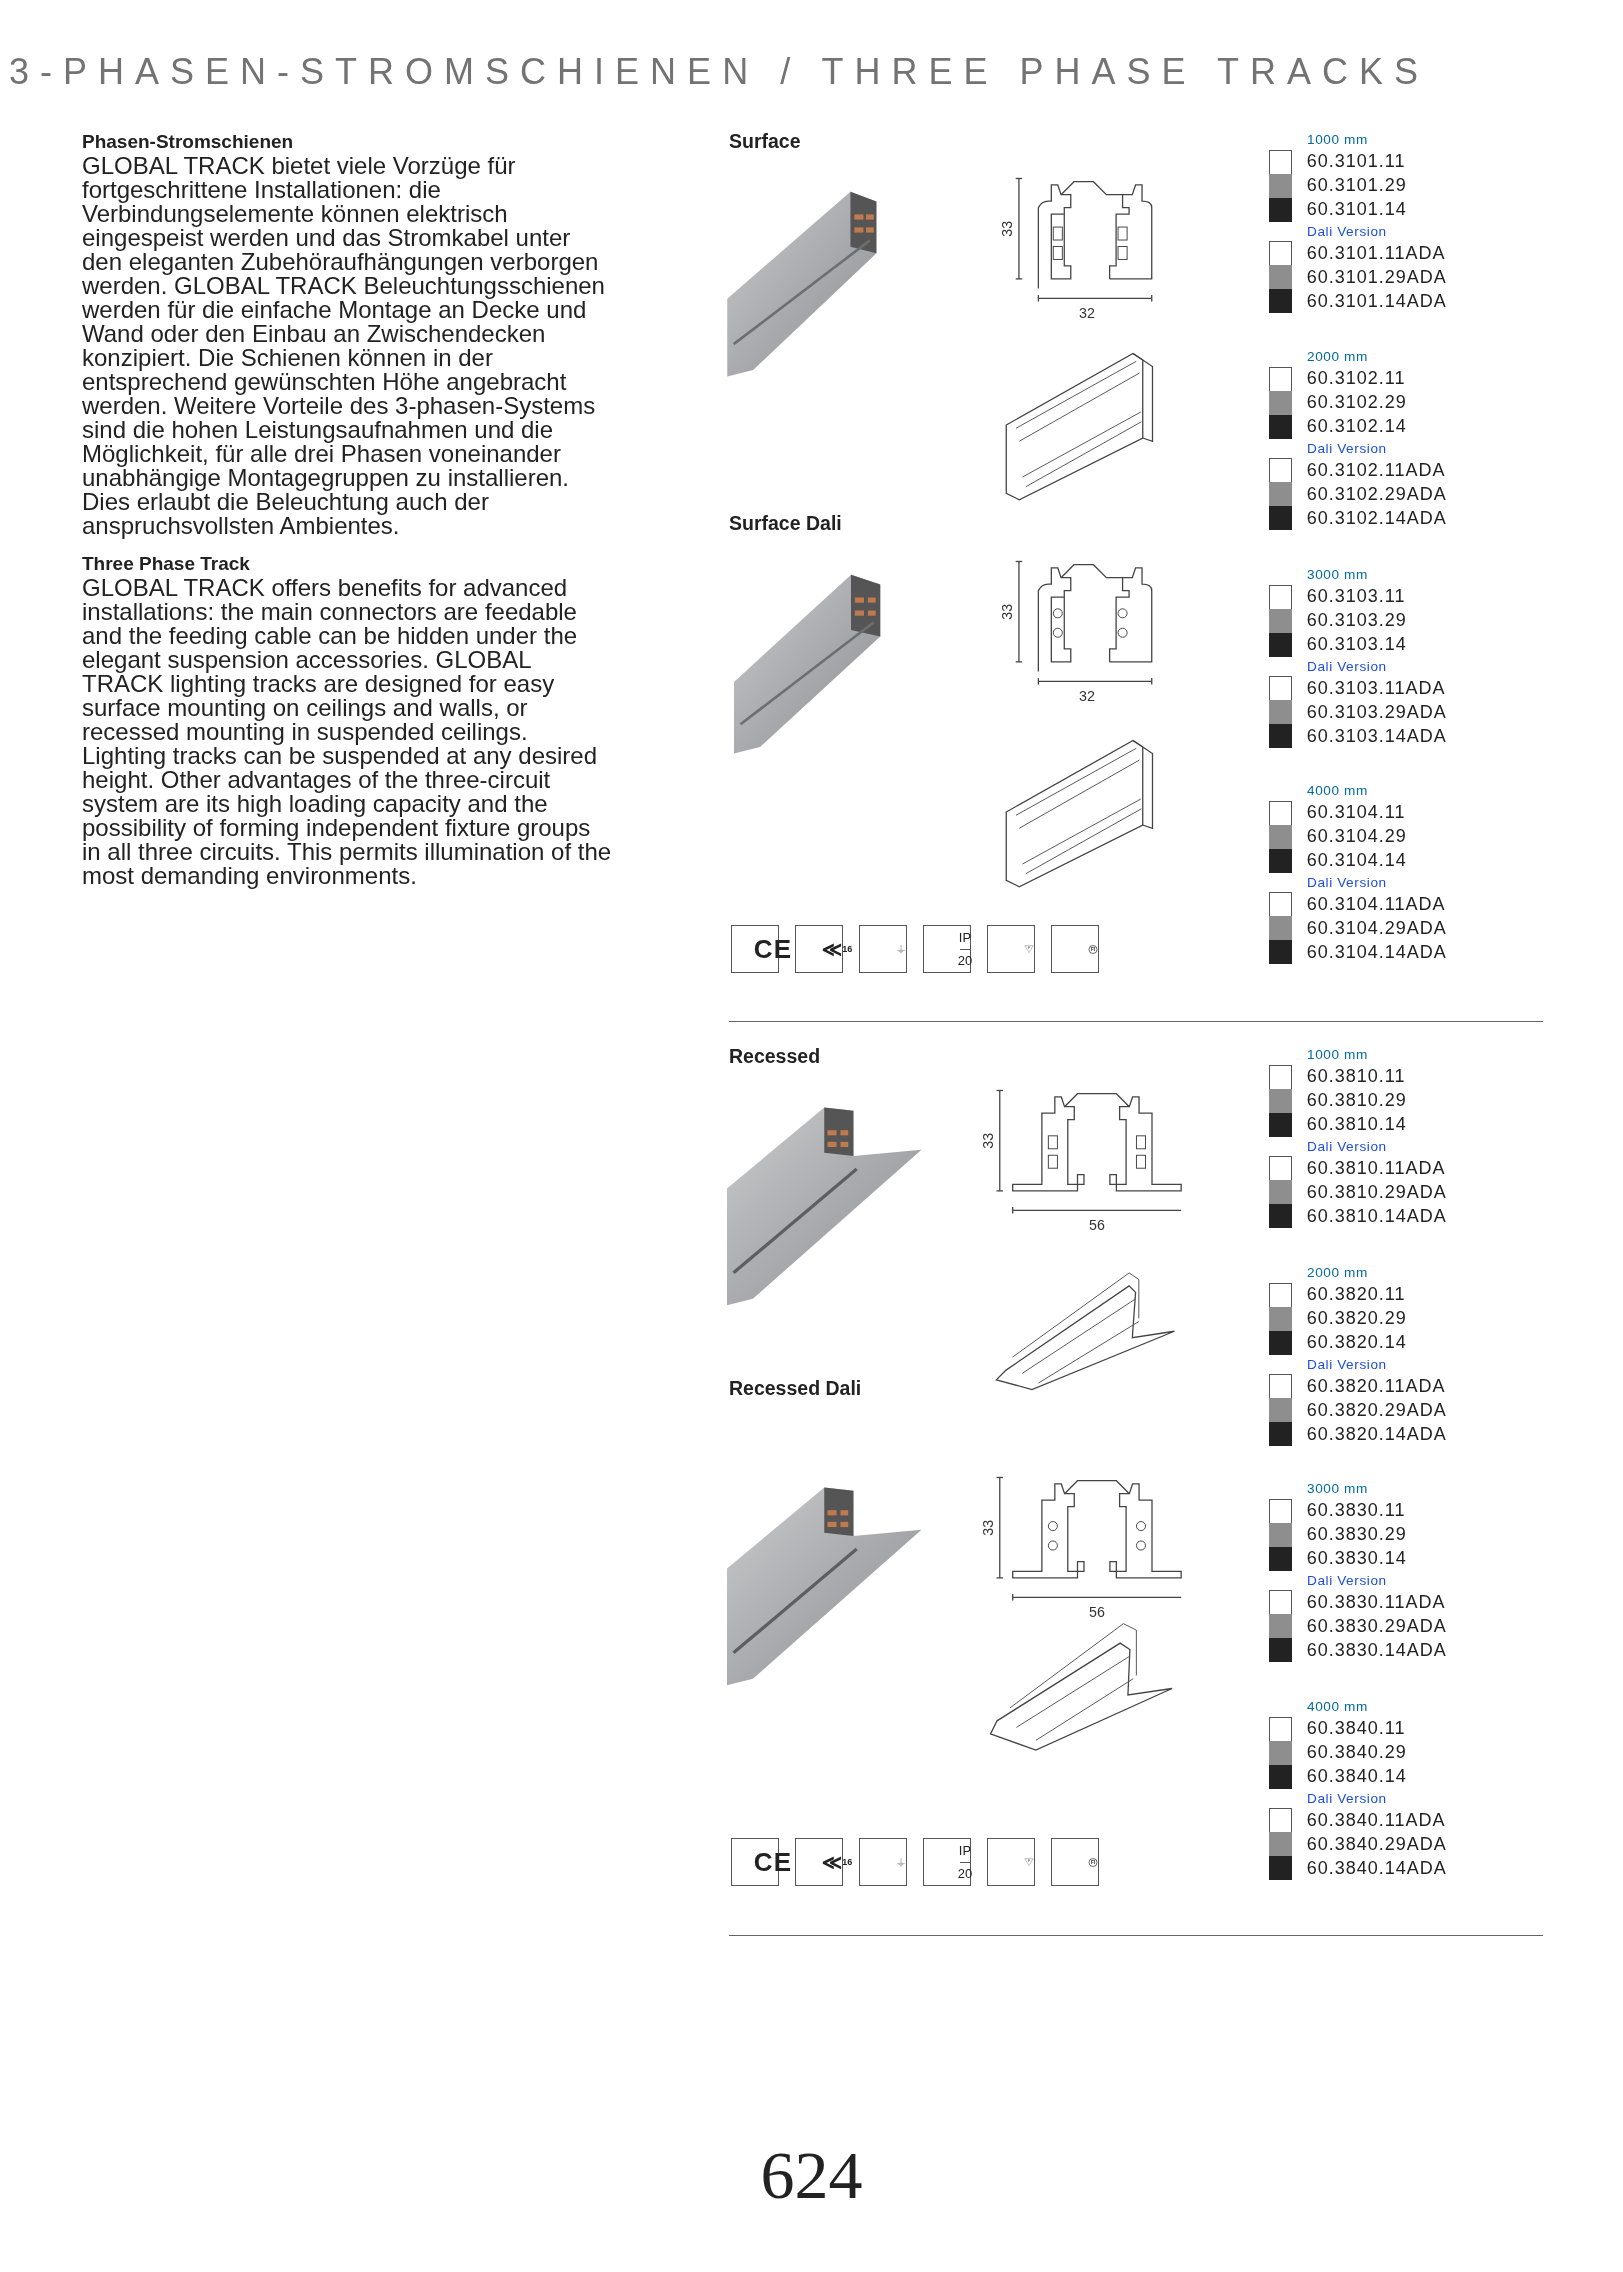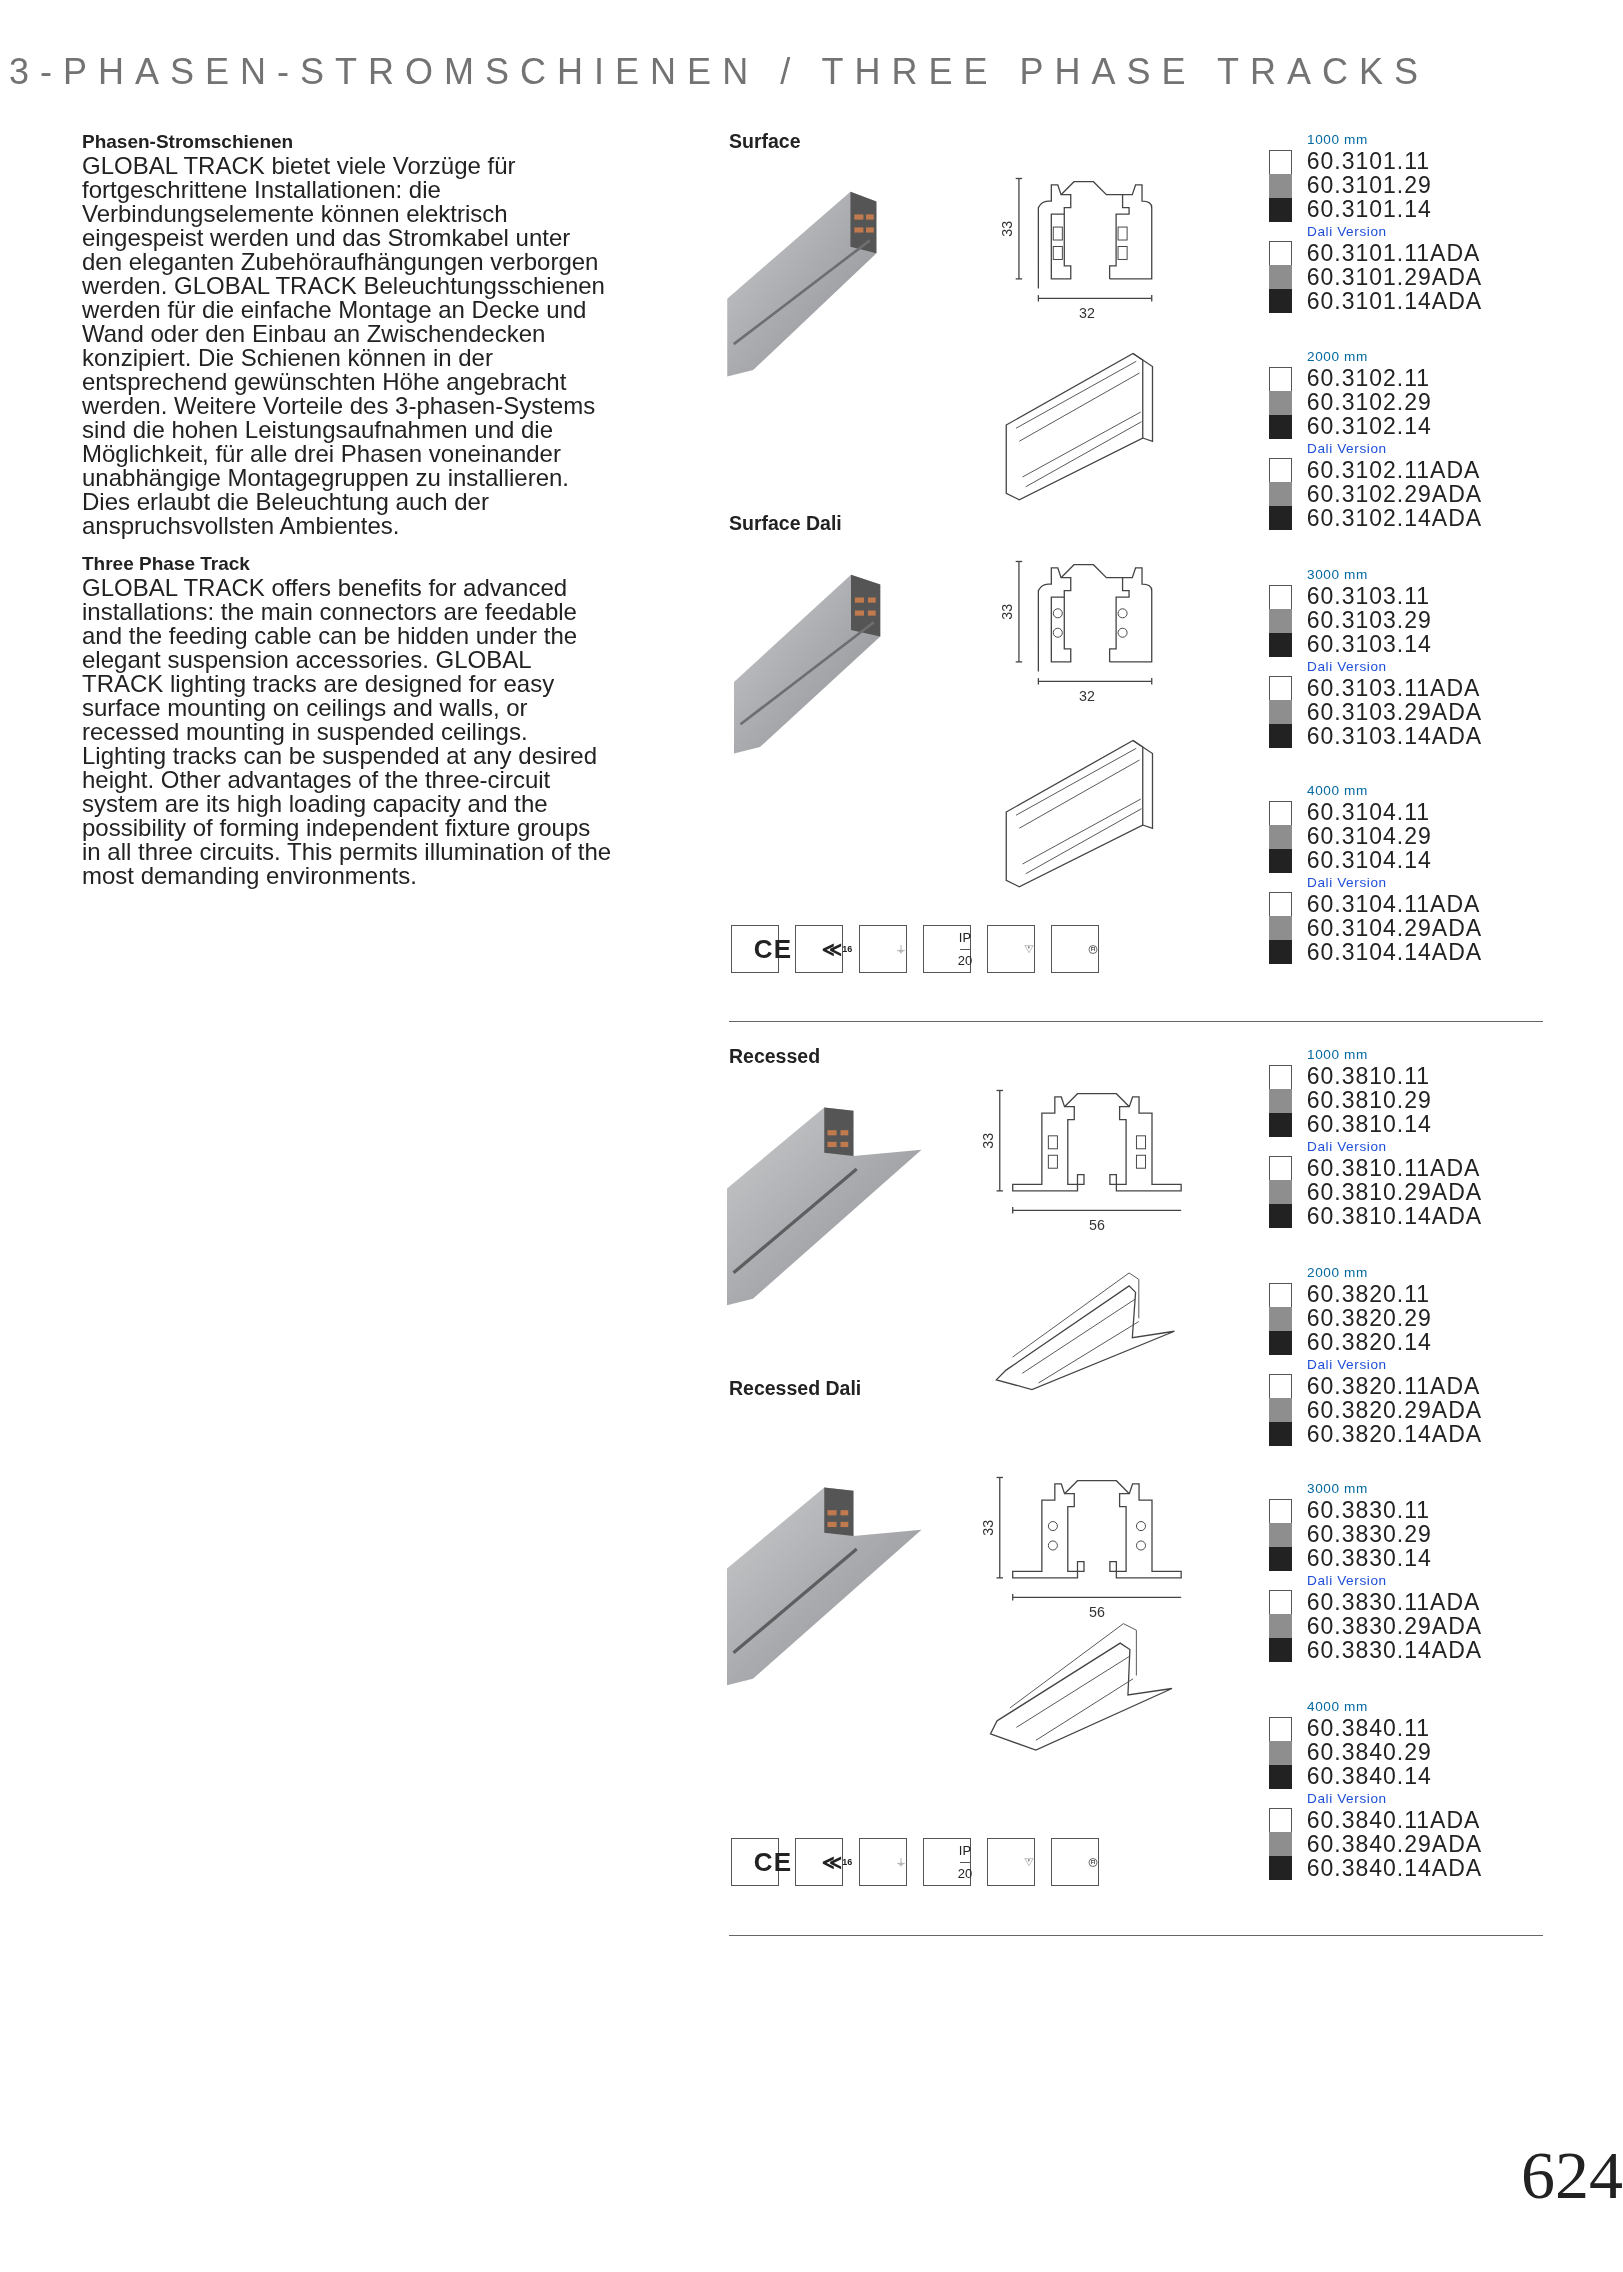--- a/index.html
+++ b/index.html
@@ -12,26 +12,26 @@
   .sec-label { position:absolute; left:729px; font-size:19.5px; font-weight:700; }
   .img { position:absolute; }
   .dimtxt { font-family:"Liberation Sans", sans-serif; font-size:22px; fill:#333; }
   .group { position:absolute; left:1269px; width:260px; }
   .g-head { font-size:13.6px; color:#0369a1; letter-spacing:0.6px; height:19.5px; line-height:19.5px; padding-left:38px; }
   .row { display:flex; align-items:center; height:24px; }
   .sw { width:23.4px; height:24px; box-sizing:border-box; margin-right:14.3px; }
   .sw.white { background:#fff; border:1.3px solid #555; border-bottom:none; }
   .sw.grey { background:#8e8e8e; }
   .sw.black { background:#222; }
-  .code { font-size:23px; letter-spacing:1px; color:#222; }
+  .code { font-size:18px; letter-spacing:1px; color:#222; }
   .dali { font-size:13.6px; color:#1d4ed8; letter-spacing:0.6px; height:19.5px; line-height:19.5px; padding-left:38px; }
   .certs { position:absolute; left:731px; display:flex; gap:16px; }
   .cert { width:48px; height:48px; border:1.3px solid #555; box-sizing:border-box; display:flex; align-items:center; justify-content:center; font-size:14.3px;padding-left:36px; }
   .divider { position:absolute; left:729px; width:814px; height:1.3px; background:#666; }
-  .pagenum { position:absolute; top:2136px; left:0; width:1623px; text-align:right; font-family:"Liberation Serif", serif; font-size:68px; color:#222; }
+  .pagenum { position:absolute; top:2136px; left:0; width:1623px; text-align:center; font-family:"Liberation Serif", serif; font-size:68px; color:#222; }
 </style>
 </head>
 <body>
 
 <div class="title">3-PHASEN-STROMSCHIENEN / THREE PHASE TRACKS</div>
 
 <div class="leftcol">
   <div>
     <h3>Phasen-Stromschienen</h3>
     <p>GLOBAL TRACK bietet viele Vorzüge für fortgeschrittene Installationen: die Verbindungselemente können elektrisch eingespeist werden und das Stromkabel unter den eleganten Zubehöraufhängungen verborgen werden. GLOBAL TRACK Beleuchtungsschienen werden für die einfache Montage an Decke und Wand oder den Einbau an Zwischendecken konzipiert. Die Schienen können in der entsprechend gewünschten Höhe angebracht werden. Weitere Vorteile des 3-phasen-Systems sind die hohen Leistungsaufnahmen und die Möglichkeit, für alle drei Phasen voneinander unabhängige Montagegruppen zu installieren. Dies erlaubt die Beleuchtung auch der anspruchsvollsten Ambientes.</p>

